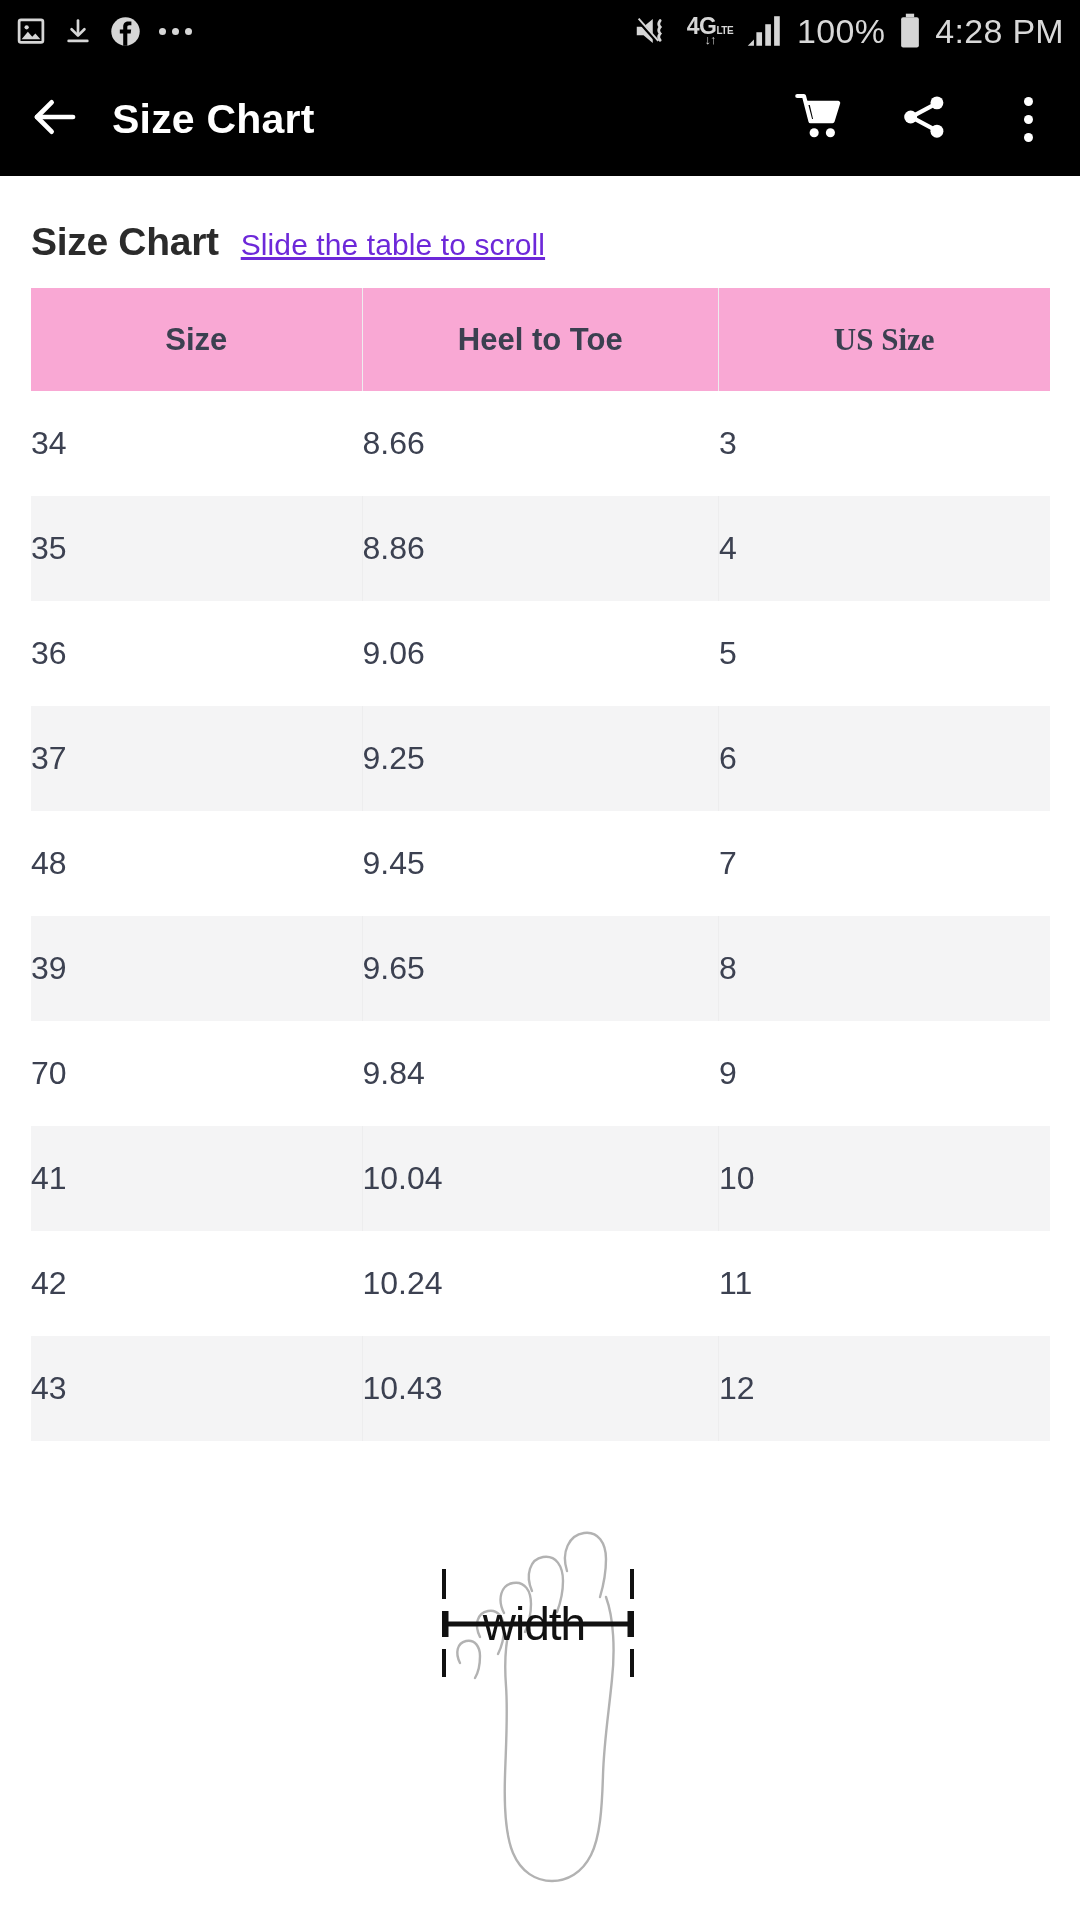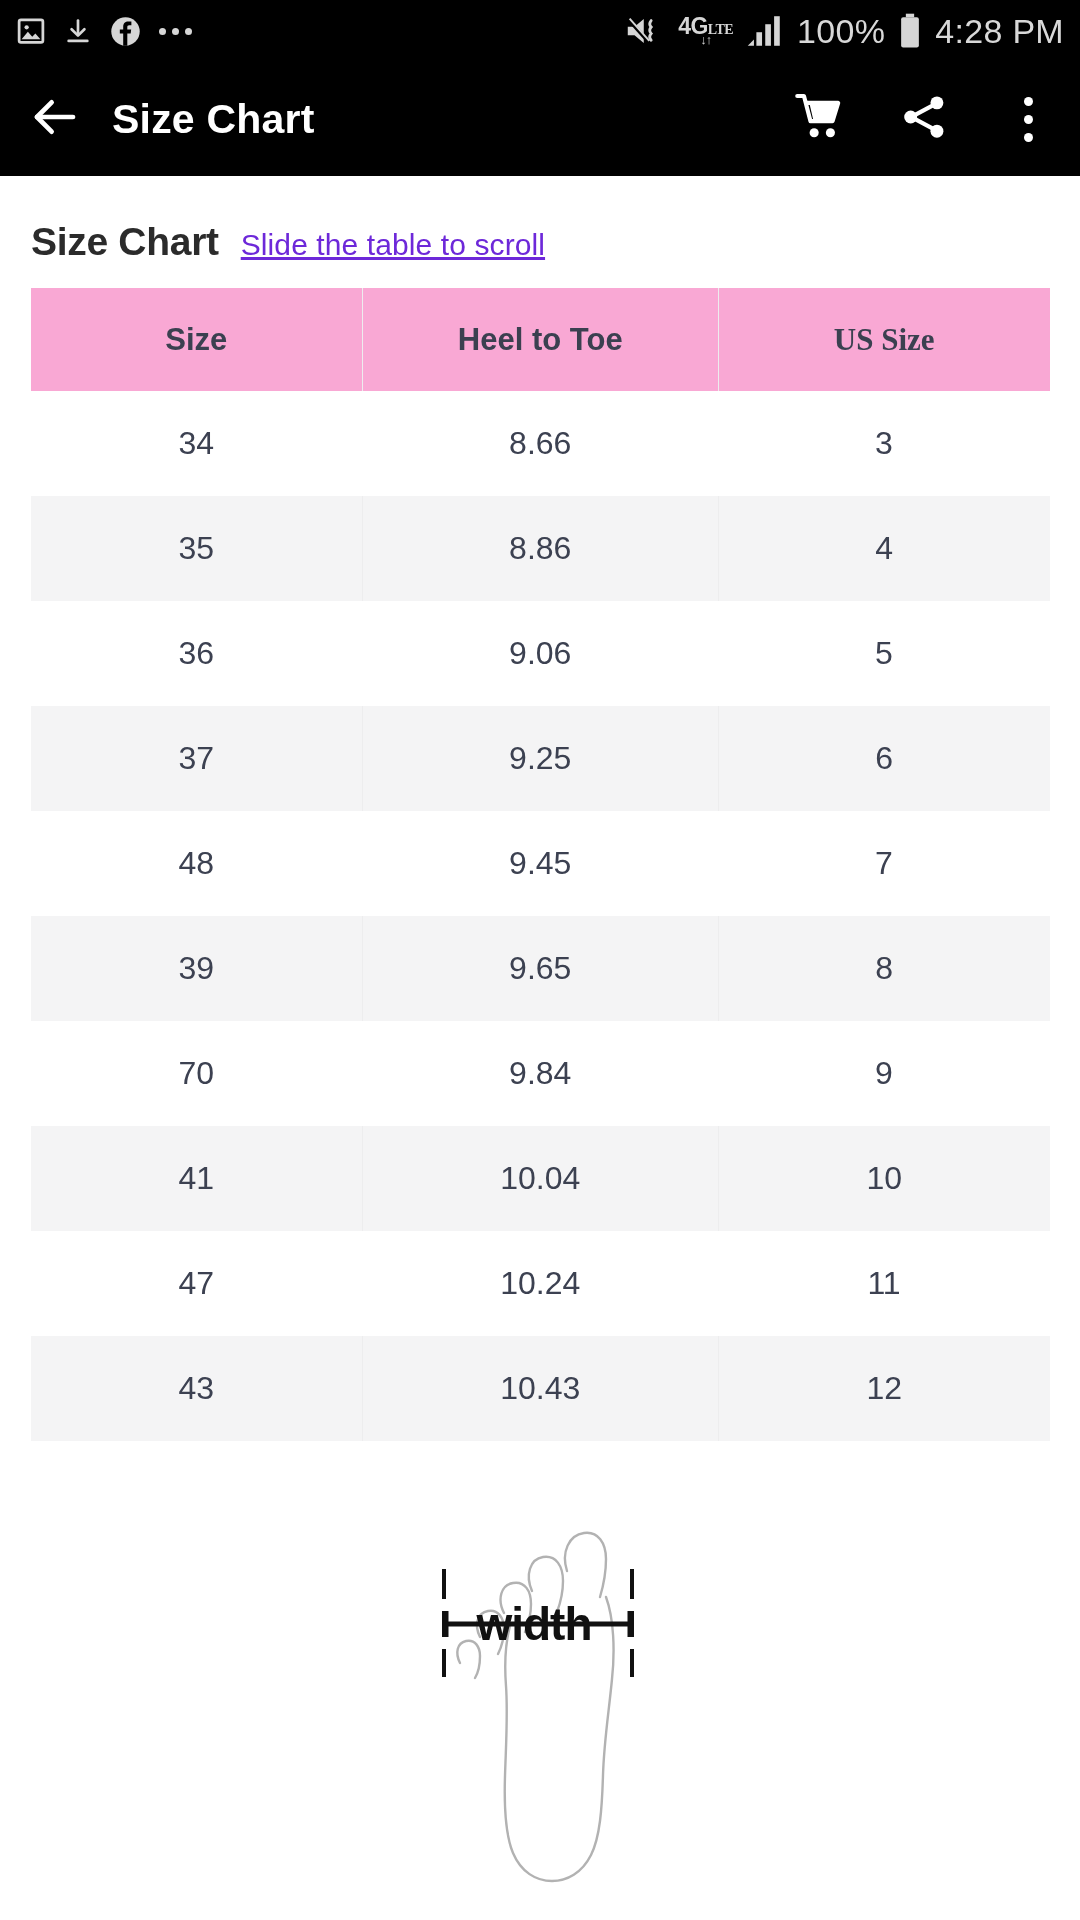--- a/index.html
+++ b/index.html
@@ -20,21 +20,21 @@
   }
   .status-left{ display:flex; align-items:center; gap:18px; }
   .status-right{ display:flex; align-items:center; gap:13px; }
   .sb-icon{ display:flex; align-items:center; justify-content:center; }
   .sb-text{ font-size:34px; font-weight:400; color:#d8d8d8; letter-spacing:.3px;
             font-family:"Liberation Sans", sans-serif; line-height:1;text-align:center; }
   .dots-icon{ display:flex; gap:6px; align-items:center; }
   .dots-icon i{ width:7px; height:7px; border-radius:50%; background:#d6d6d6; display:block; }
   .net-stack{ display:flex; flex-direction:column; align-items:center; line-height:.85; }
   .net-top{ font-size:23px; font-weight:700; color:#d6d6d6; letter-spacing:-.5px; }
-  .net-top sub{ font-size:14px; font-weight:700; vertical-align:baseline;font-family:Liberation Serif, serif; }
+  .net-top sub{ font-size:10px; font-weight:700; vertical-align:baseline; }
   .net-arrows{ font-size:13px; color:#d6d6d6; letter-spacing:-1px; margin-top:-2px;}
 
   
   .app-bar{
     position:absolute; top:62px; left:0; width:1080px; height:114px;
     background:#000; display:flex; align-items:center;
   }
   .back-btn{ width:110px; height:114px; display:flex; align-items:center; justify-content:center; }
   .app-title{ color:#fff; font-size:41px; font-weight:700; letter-spacing:.2px; margin-left:2px; }
   .app-actions{ margin-left:auto; display:flex; align-items:center; }
@@ -62,32 +62,32 @@
   .size-table thead th{
     height:103px; background:#f9a8d4;
     font-size:31px; font-weight:700; color:#3b4050;
     text-align:center; vertical-align:middle;
     border-right:1px solid #ededee;
   }
   .size-table thead th:last-child{ border-right:none;font-family:Liberation Serif, serif; }
 
   .size-table tbody td{
     height:105px; font-size:32px; font-weight:400; color:#3c4151;
-    text-align:center; vertical-align:middle;
+    vertical-align:middle;
     background:#ffffff; border-right:1px solid transparent;
   }
   .size-table tbody tr.alt td{ background:#f4f4f5; border-right:1px solid #ededee; }
   .size-table tbody tr.alt td:last-child{ border-right:none; }
 
   
   .foot-area{ position:relative; width:1080px; height:430px; margin-top:38px; }
   .foot-svg{ display:block; margin:0 auto; }
   .width-label{
     position:absolute; left:0; right:12px; top:118px;
-    text-align:center; font-size:46px; font-weight:700; color:#111;
+    text-align:center; font-size:46px; font-weight:400; color:#111;
     font-family:"Liberation Sans", sans-serif; letter-spacing:-1px;
   }
 </style>
 </head>
 <body>
 
 <div id="screen">
 
   <div class="status-bar">
     <div class="status-left">
@@ -250,21 +250,21 @@
               <td>70</td>
               <td>9.84</td>
               <td>9</td>
             </tr>
             <tr class="alt">
               <td>41</td>
               <td>10.04</td>
               <td>10</td>
             </tr>
             <tr>
-              <td>47</td>
+              <td>42</td>
               <td>10.24</td>
               <td>11</td>
             </tr>
             <tr class="alt">
               <td>43</td>
               <td>10.43</td>
               <td>12</td>
             </tr>
           </tbody>
       </table>

